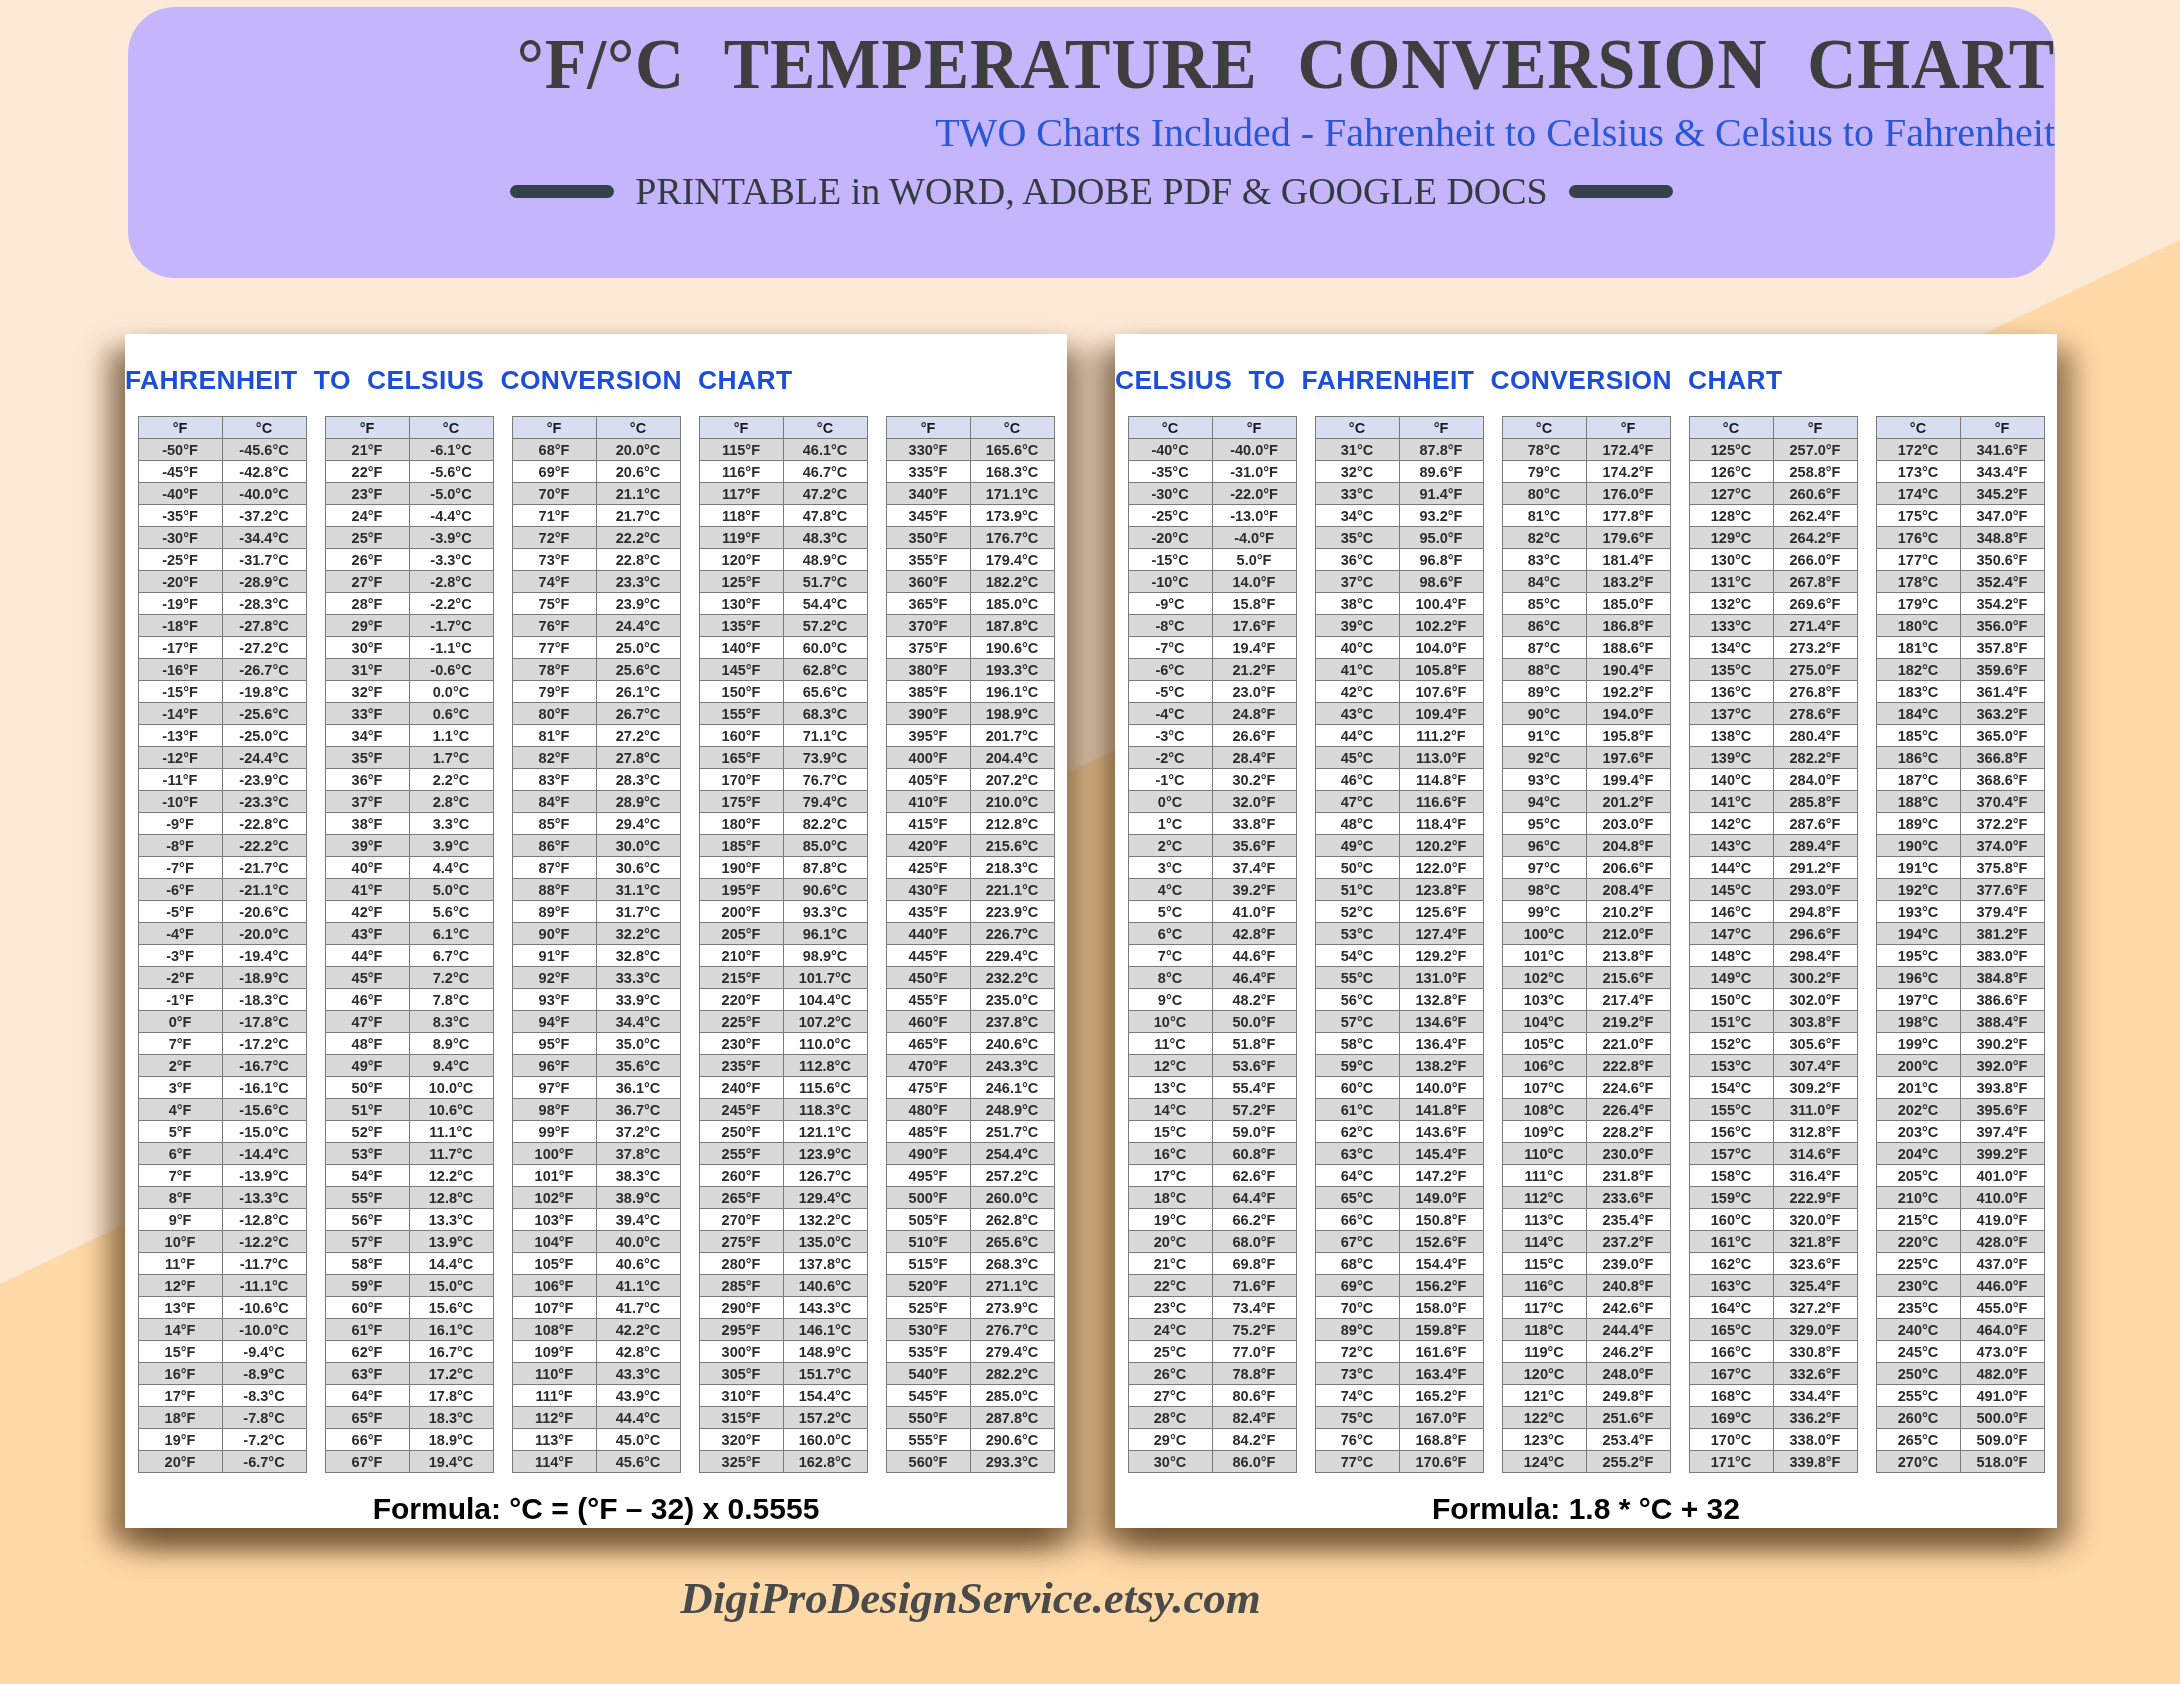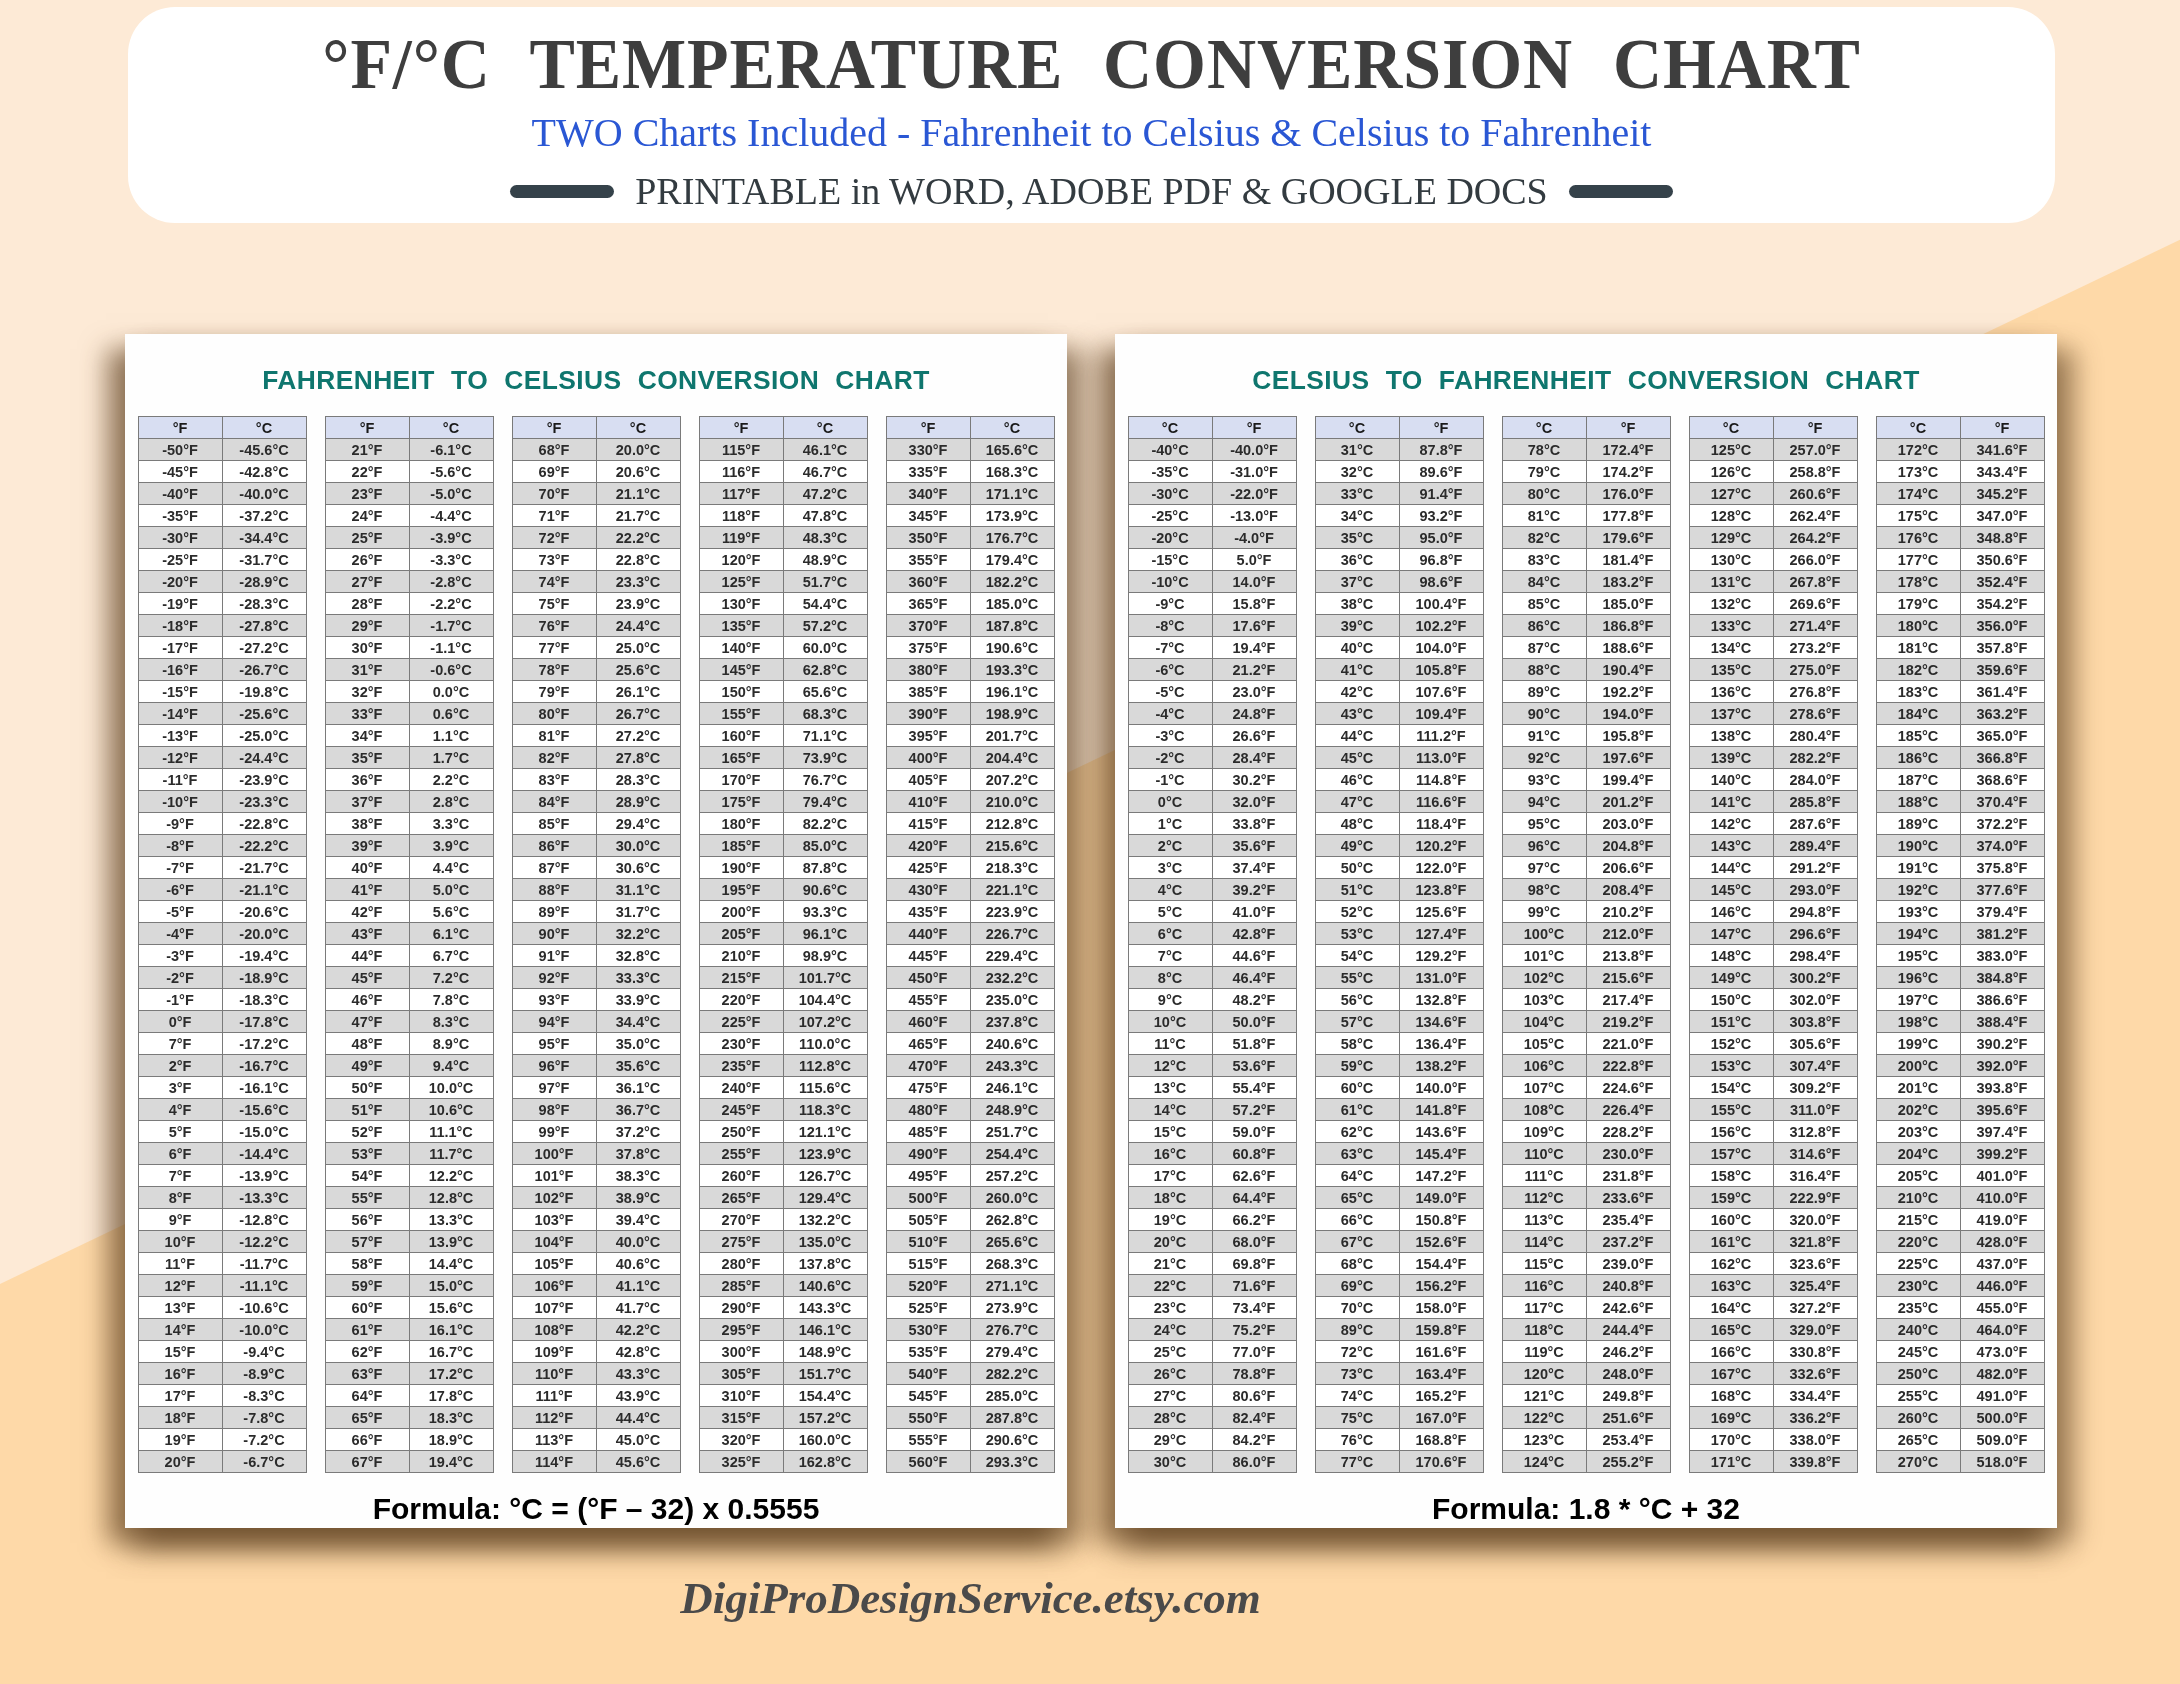--- a/index.html
+++ b/index.html
@@ -1,37 +1,37 @@
 <!DOCTYPE html>
 <html style="font-size:13.6px"><head>
 <meta charset="utf-8">
 <style>
   html,body{margin:0;padding:0;}
   body{width:2181px;height:1685px;overflow:hidden;font-family:"Liberation Sans",sans-serif;}
   #stage{position:relative;width:2181px;height:1685px;background:#fdead6;overflow:hidden;}
   #bg-diagonal{position:absolute;inset:0;background:#fed9a8;
     clip-path:polygon(0 76.2%,100% 14.2%,100% 100%,0 100%);}
   
-  #header-card{position:absolute;left:128px;top:6.8px;width:1927px;height:216px;
-    background:#ffffff;border-radius:47px;text-align:center;}
+  #header-card{position:absolute;left:128px;top:6.8px;width:1927px;height:271px;
+    background:#c4b5fd;border-radius:47px;text-align:right;}
   #main-title{margin:22px 0 0 0;font-family:"Liberation Serif",serif;font-weight:700;
     font-size:68px;line-height:1.05;color:#3e3e3e;letter-spacing:0.9px;word-spacing:22px;
     transform:scaleY(1.06);}
   #subtitle{margin:8.5px 0 0 0;font-family:"Liberation Serif",serif;font-weight:400;
     font-size:40px;color:#2a57d4;}
   #tagline-row{margin-top:13.6px;display:flex;align-items:center;justify-content:center;gap:21px;}
   .dash-bar{width:104px;height:12.8px;border-radius:6.8px;background:#35424a;}
   #tagline{font-family:"Liberation Serif",serif;font-size:38px;color:#333b40;}
   
   .page{position:absolute;top:334px;width:942px;height:1194px;background:#fefefe;
     box-shadow:-19px 15.3px 24px rgba(92,62,30,.55),19px 15.3px 24px rgba(92,62,30,.45),0 22px 27px rgba(92,62,30,.45);}
   #page-f2c{left:125px;}
   #page-c2f{left:1115px;}
-  .page-title{margin:31px 0 0 0;text-align:center;font-weight:700;font-size:26.4px;
-    letter-spacing:0.4px;word-spacing:8.5px;color:#0f766e;}
+  .page-title{margin:31px 0 0 0;font-weight:700;font-size:26.4px;
+    letter-spacing:0.4px;word-spacing:8.5px;color:#1d4ed8;}
   .tables{display:flex;justify-content:center;align-items:flex-start;gap:18px;margin-top:20.4px;}
   table{border-collapse:collapse;border:1.7px solid #6e6e6e;
     font-family:"Liberation Sans",sans-serif;font-weight:700;color:#2b2b2b;}
   th{background:#d8def2;font-size:16px;color:#1a1a1a;}
   th,td{border:0.9px solid #7a7a7a;width:83px;height:21px;min-width:83px;
     text-align:center;vertical-align:middle;padding:0;font-size:14.5px;line-height:1;}
   tbody tr:nth-child(odd) td{background:#d9d9d9;}
   tbody tr:nth-child(even) td{background:#ffffff;}
   .formula{margin-top:19px;text-align:center;font-weight:700;font-size:30px;color:#000;}
   

